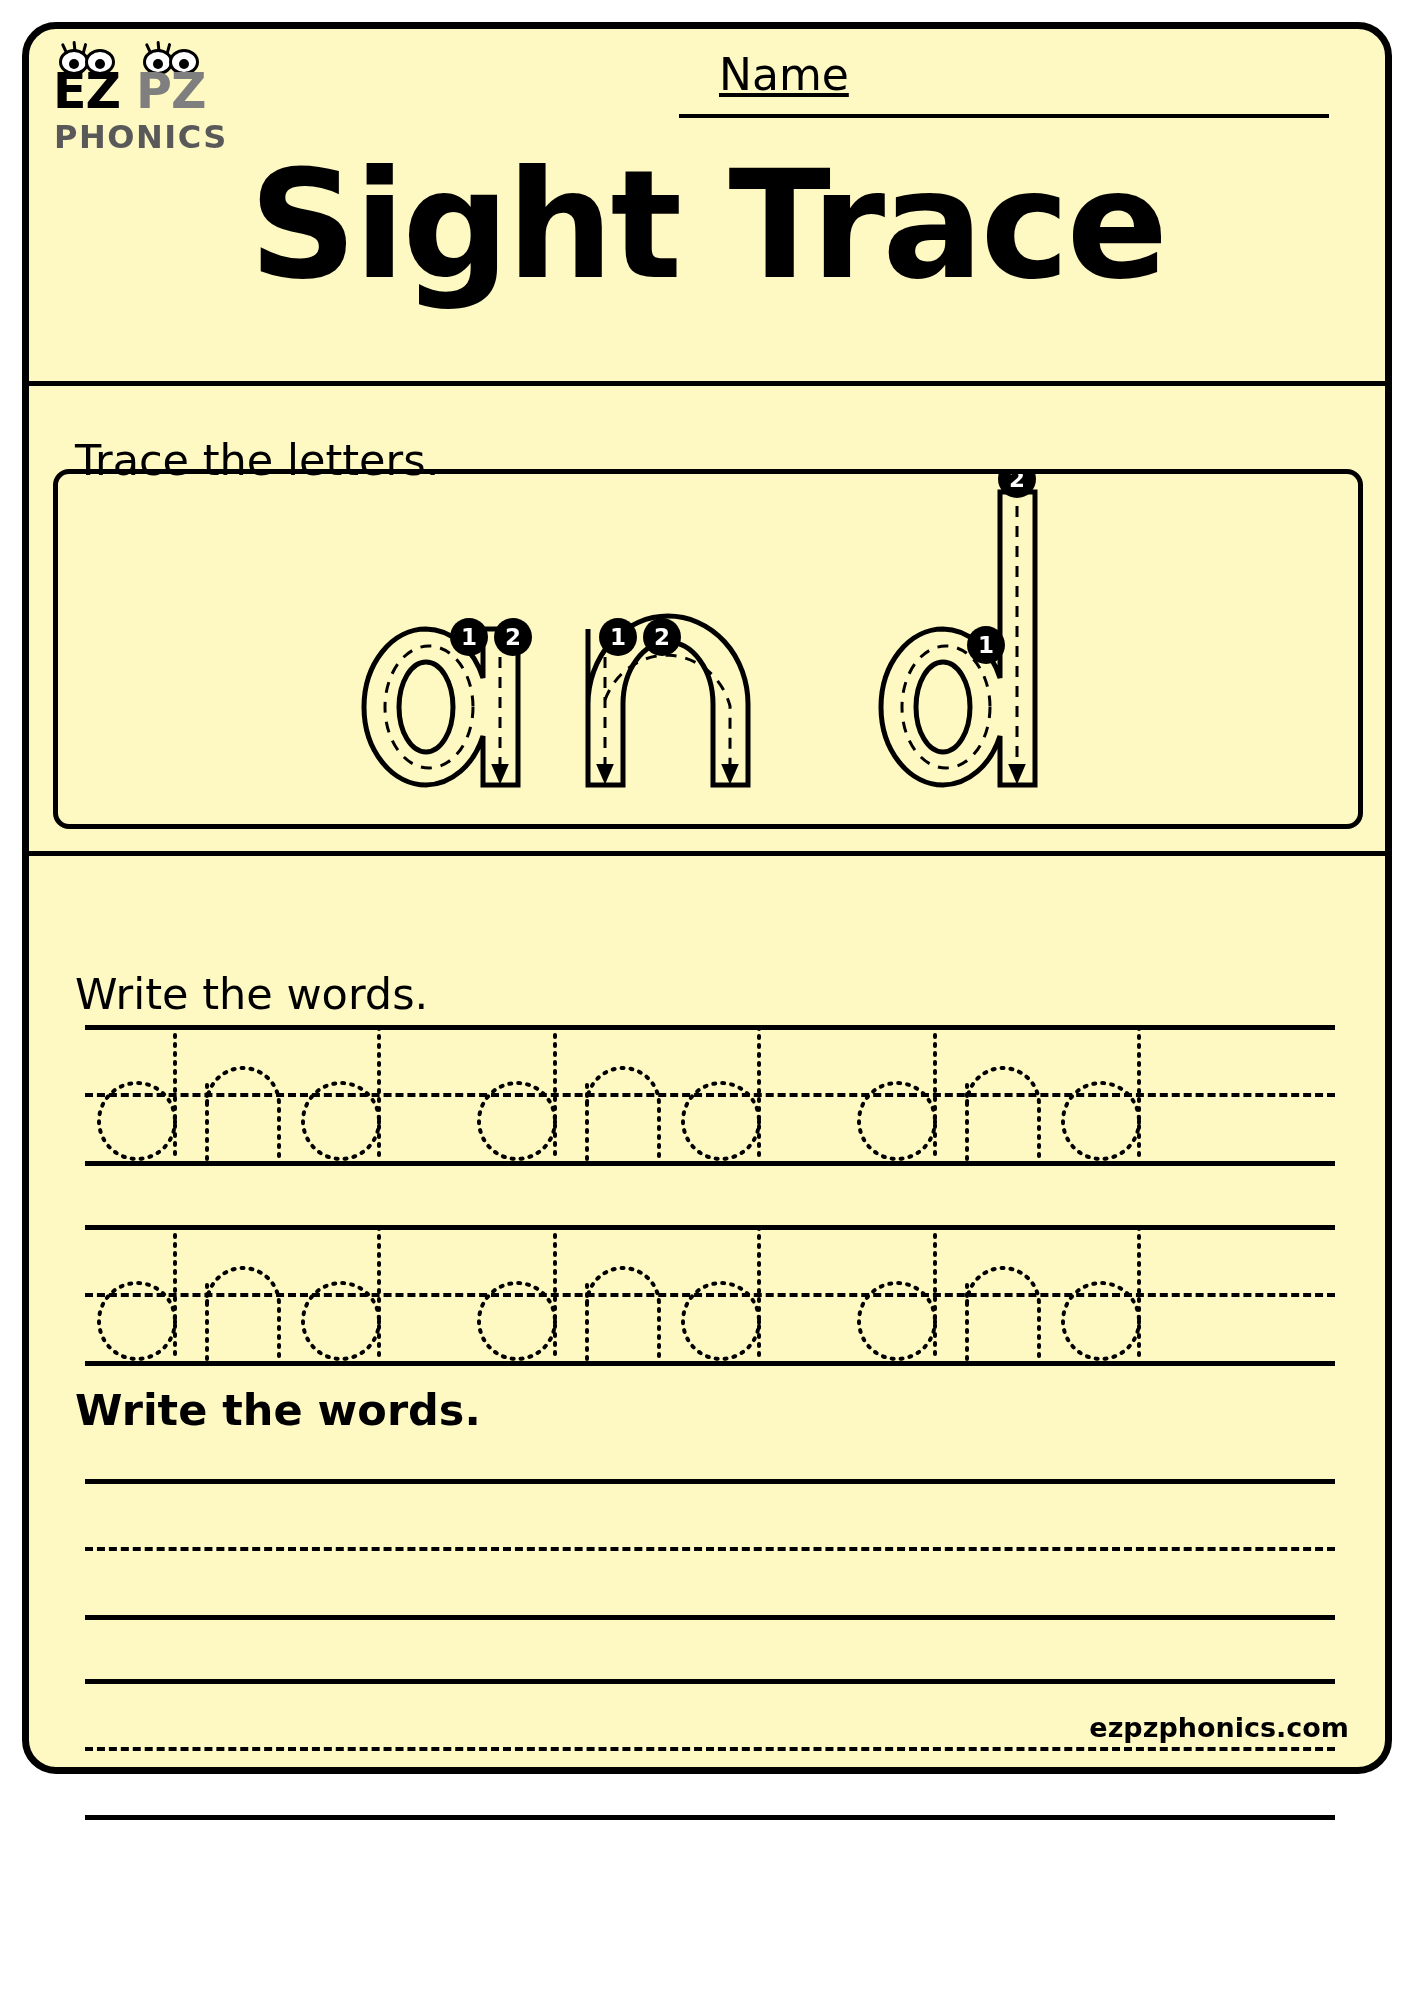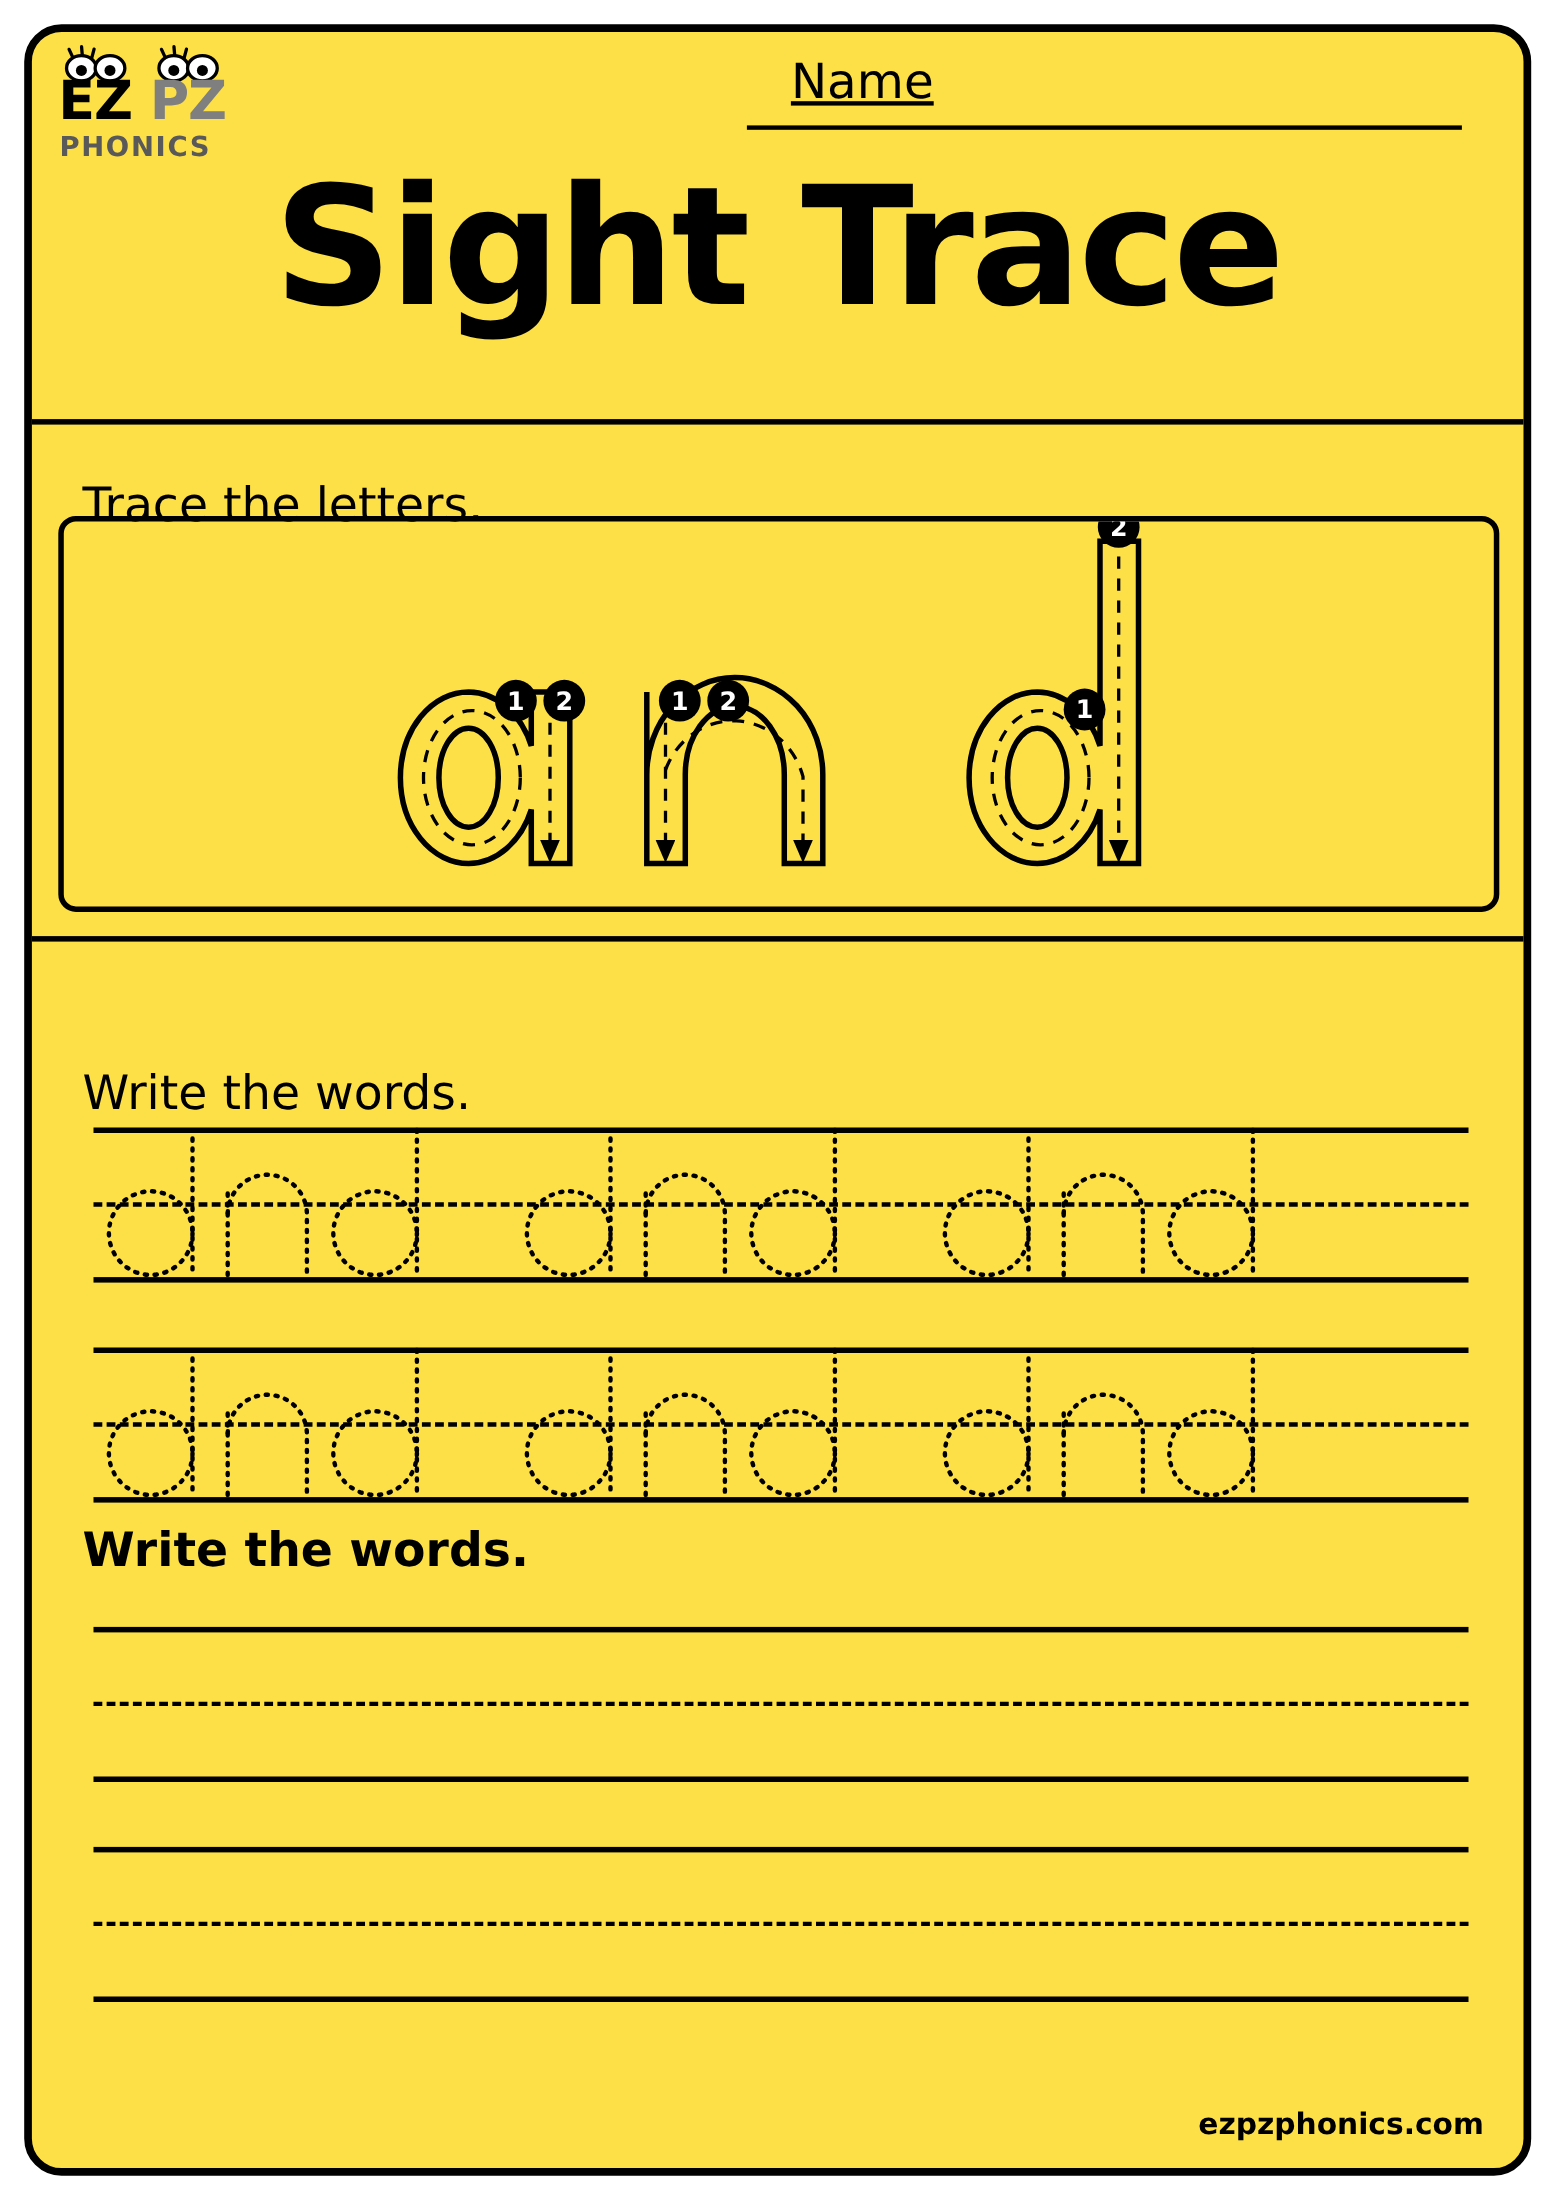--- a/index.html
+++ b/index.html
@@ -14,24 +14,24 @@
     font-family: "DejaVu Sans", sans-serif;
     position: relative;
     overflow: hidden;
   }
 
   .page {
     position: absolute;
     left: 22px;
     top: 22px;
     width: 1370px;
-    height: 1956px;
+    height: 1752px;
     border: 7px solid #000;
     border-radius: 34px;
-    background: #fde047;
+    background: #fef9c3;
   }
 
   
   .logo {
     position: absolute;
     left: 22px;
     top: 12px;
     width: 190px;
     height: 120px;
   }
@@ -76,21 +76,21 @@
     letter-spacing: -1px;
     color: #000;
     line-height: 1;
   }
   .logo-ezpz .gray { color: #7f7f7f; }
   .logo-phonics {
     position: absolute;
     left: 3px; top: 80px;
     font-family: "DejaVu Sans", sans-serif;
     font-weight: bold;
-    font-size: 25px;
+    font-size: 32px;
     letter-spacing: 1.5px;
     color: #595959;
     line-height: 1;
   }
 
   
   .name-label {
     position: absolute;
     left: 690px;
     top: 20px;

